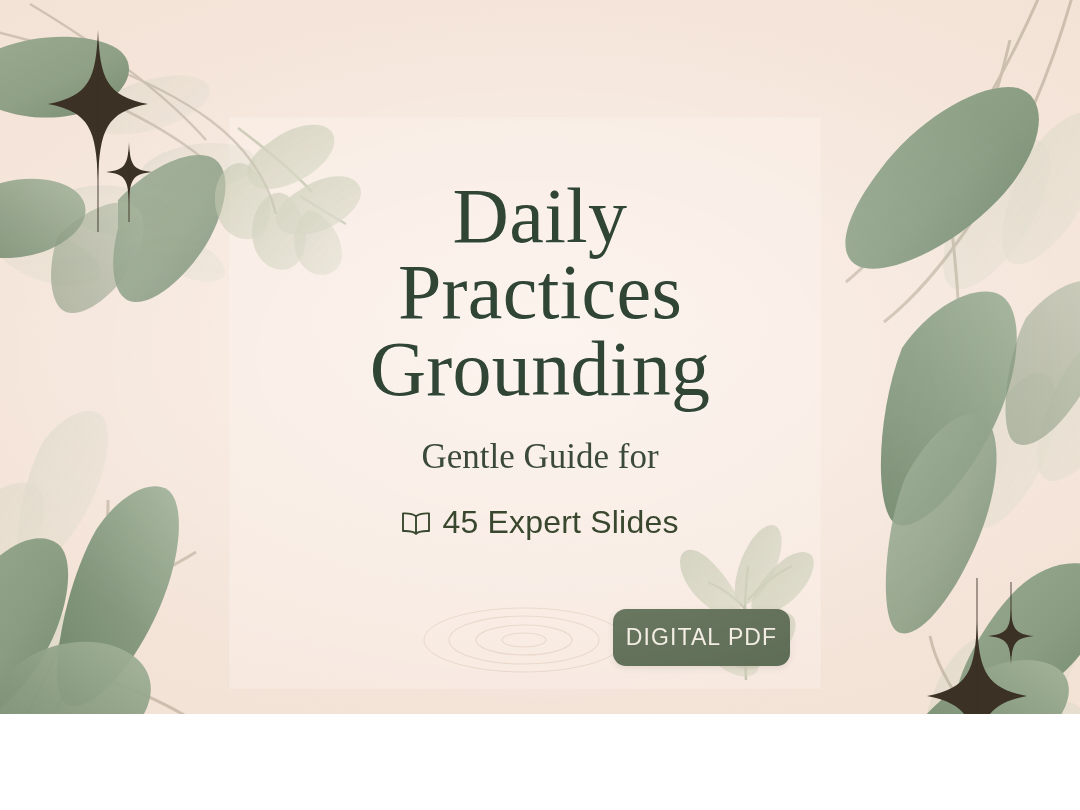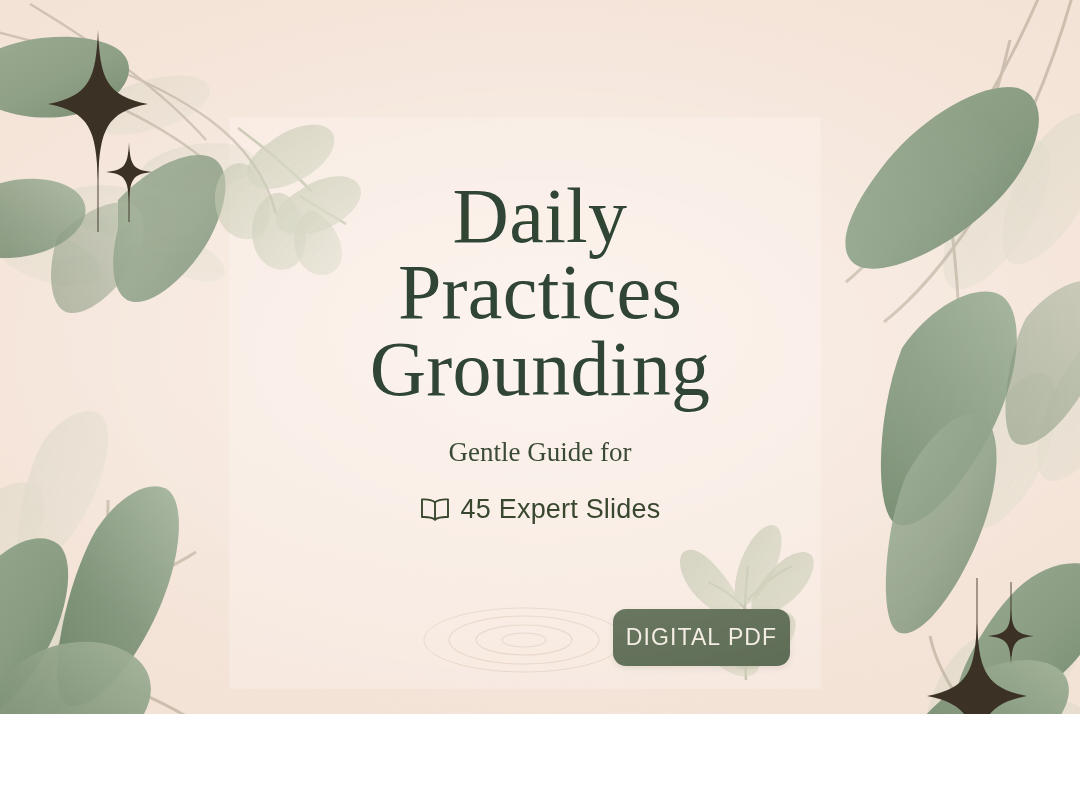--- a/index.html
+++ b/index.html
@@ -80,21 +80,21 @@
     margin-top: 178px;
     text-shadow: 0 1px 0 rgba(255,255,255,0.45);
   }
   .title .tline { display: block; }
 
   .subtitle {
     margin: 0;
     margin-top: 28px;
     font-family: "Liberation Serif", "DejaVu Serif", serif;
     font-weight: 400;
-    font-size: 27px;
+    font-size: 35px;
     line-height: 1.28;
     color: #3b4a38;
     text-align: center;
     width: 640px;
   }
   .subtitle .sline { display: block; }
 
   .slides-row {
     margin-top: 24px;
     display: flex;
@@ -104,21 +104,21 @@
     color: #3b4a38;
   }
   .book-icon {
     display: block;
     width: 30px;
     height: 24px;
     flex: 0 0 auto;
   }
   .slides-text {
     font-family: "Liberation Sans", sans-serif;
-    font-size: 27px;
+    font-size: 32px;
     font-weight: 400;
     letter-spacing: 0.2px;
     color: #39472f;
   }
 
   .badge {
     position: absolute;
     left: 613px;
     top: 609px;
     width: 177px;

